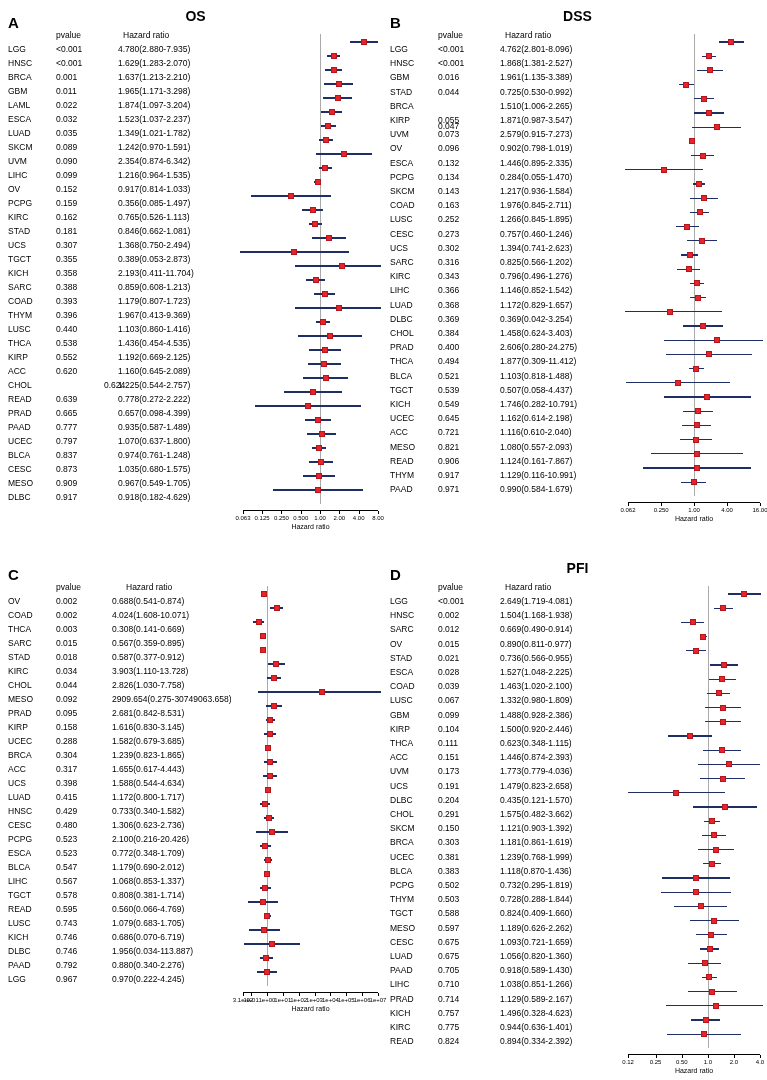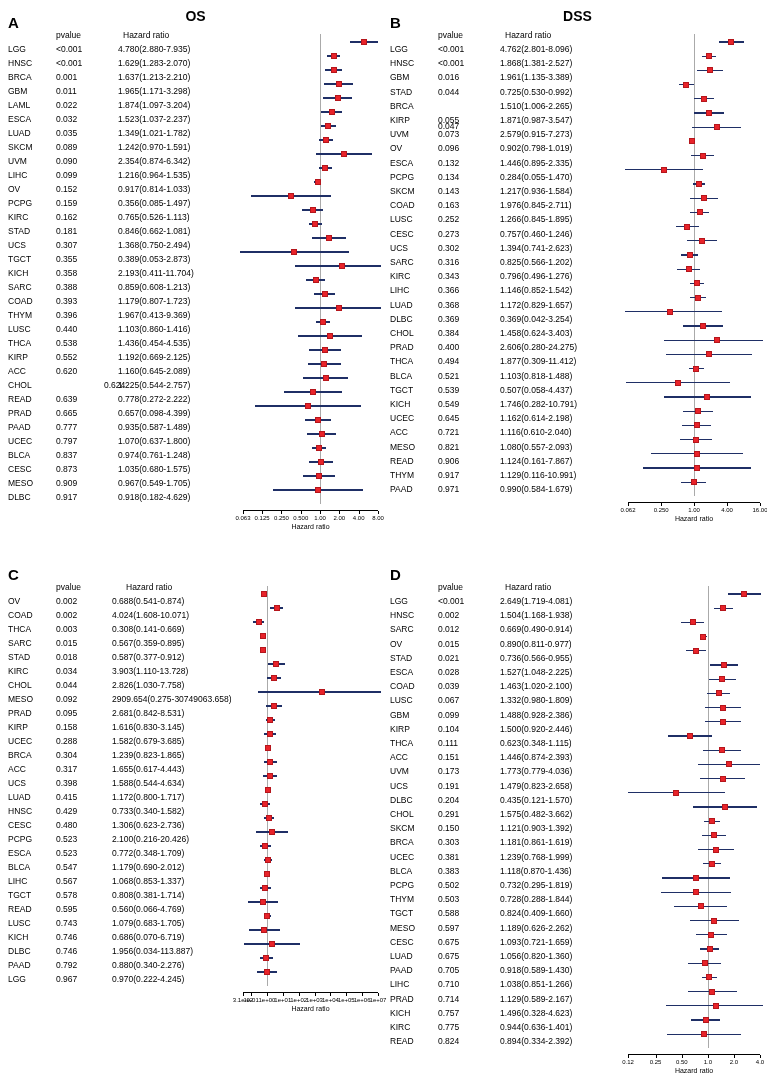--- a/index.html
+++ b/index.html
@@ -838,20 +838,21 @@
           <div class="ticklabel" style="left: 119.134px;">1e+06</div>
           <div class="tick" style="left: 135px;"></div>
           <div class="ticklabel" style="left: 135px;">1e+07</div>
           <div class="axislabel" style="width: 135px;">Hazard ratio</div>
         </div>
       </div>
   </div>
 
   <div class="panel" id="panelD" style="left:390px; top:560px; width:375px; height:500px;">
     <div class="panel-letter" style="left:0px; top:6px;">D</div>
+    <div class="panel-title" style="left:0; top:0px;">PFI</div>
     <div class="col-head" style="left:48px; top:22px;">pvalue</div>
     <div class="col-head" style="left:115px; top:22px;">Hazard ratio</div>
     <div class="rows" id="rowsD" style="top:34px;">
         <div class="row" style="top: 0px;">
           <span class="c-name">LGG</span>
           <span class="c-p" style="left: 48px;">&lt;0.001</span>
           <span class="c-hr" style="left: 110px;">2.649(1.719-4.081)</span>
         </div>
         <div class="row" style="top: 14.2px;">
           <span class="c-name">HNSC</span>

